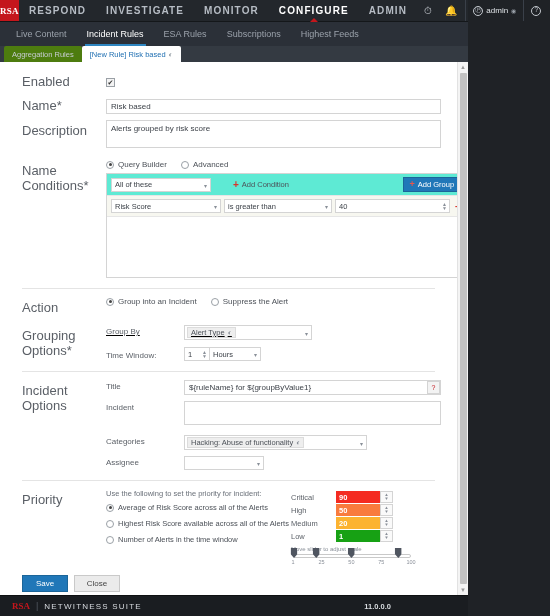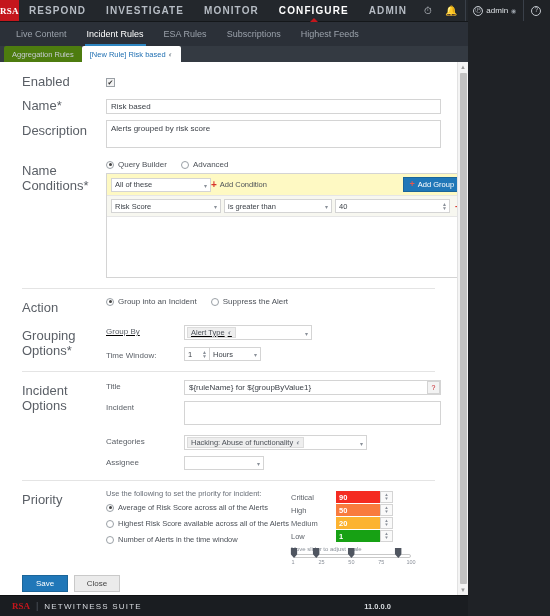--- a/index.html
+++ b/index.html
@@ -117,22 +117,22 @@
     width: 8px; height: 8px; border: 1px solid #9aa0a6; border-radius: 50%;
     background: #fff; flex: 0 0 8px; position: relative;
   }
   .rd.on::after {
     content: ""; position: absolute; inset: 1.5px; border-radius: 50%; background: #444;
   }
 
   
   .qb { border: 1px solid #d4d4d4; background: #fff; margin-top: 4px; height: 105px; }
   .qb-head {
-    display: flex; align-items: center; gap: 0; padding: 3px 4px;
-    border-bottom: 1px solid #e6e6e6; background: #fef9c3;
+    display: flex; align-items: center; gap: 22px; padding: 3px 4px;
+    border-bottom: 1px solid #e6e6e6; background: #5eead4;
   }
   .sel {
     height: 14px; border: 1px solid #d4d4d4; background: #fff; font-size: 7.5px;
     color: #3d4249; padding: 0 12px 0 3px; position: relative; display: flex;
     align-items: center; cursor: pointer;
   }
   .sel .cv {
     position: absolute; right: 3px; top: 50%; transform: translateY(-50%);
     font-size: 6px; color: #8a9099;
   }

